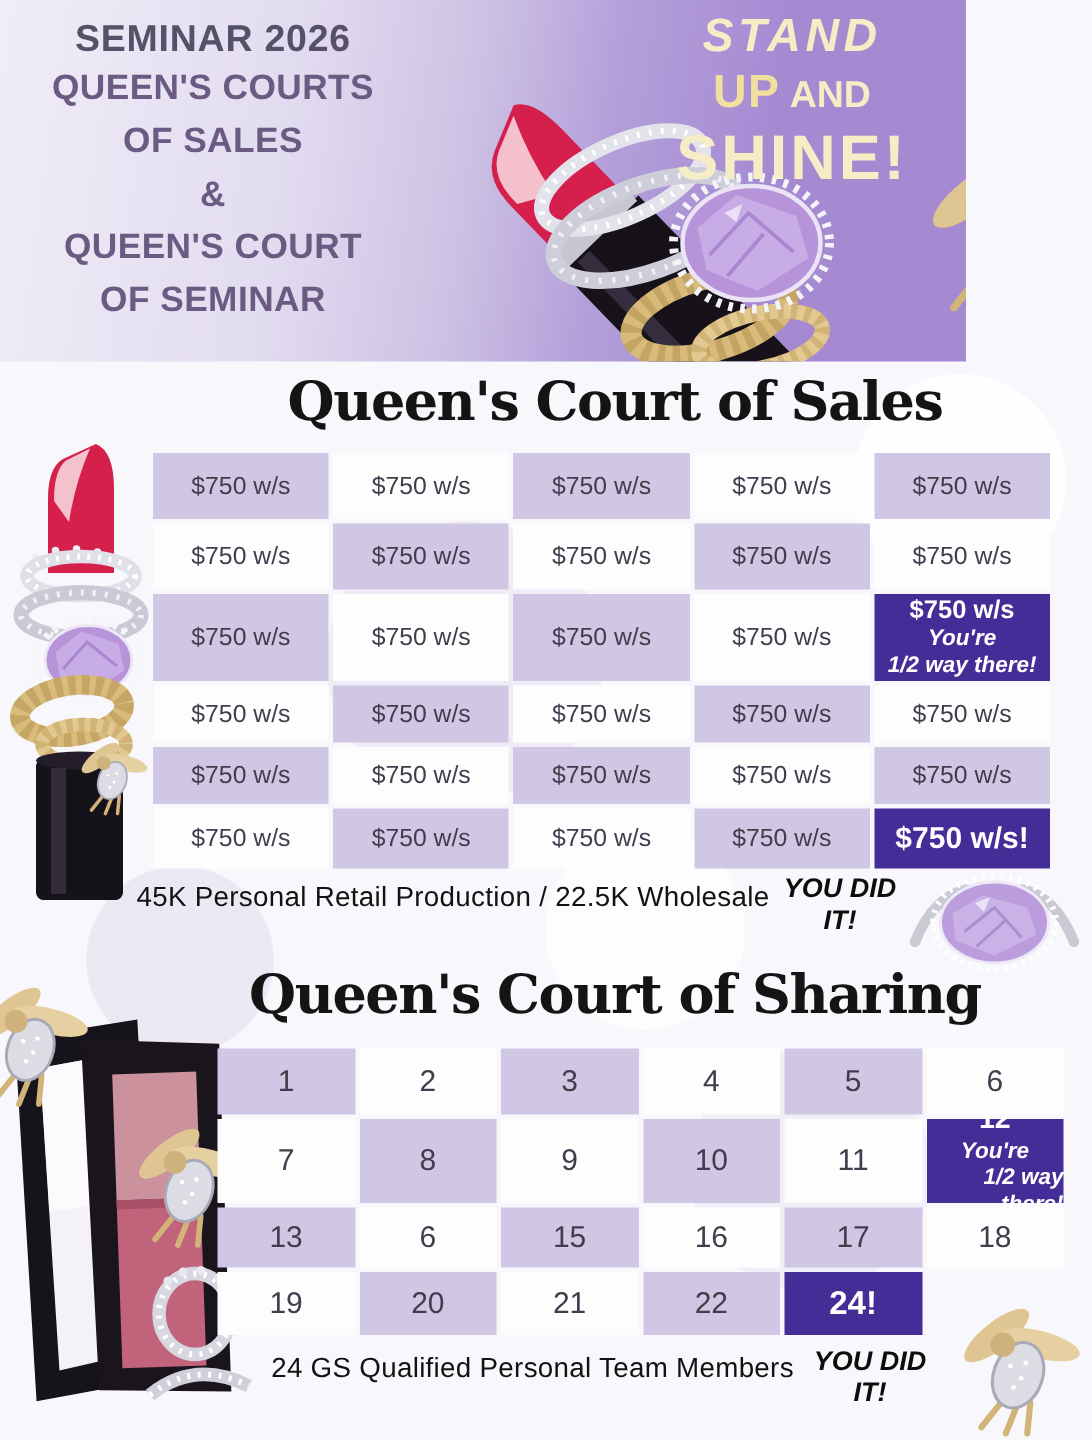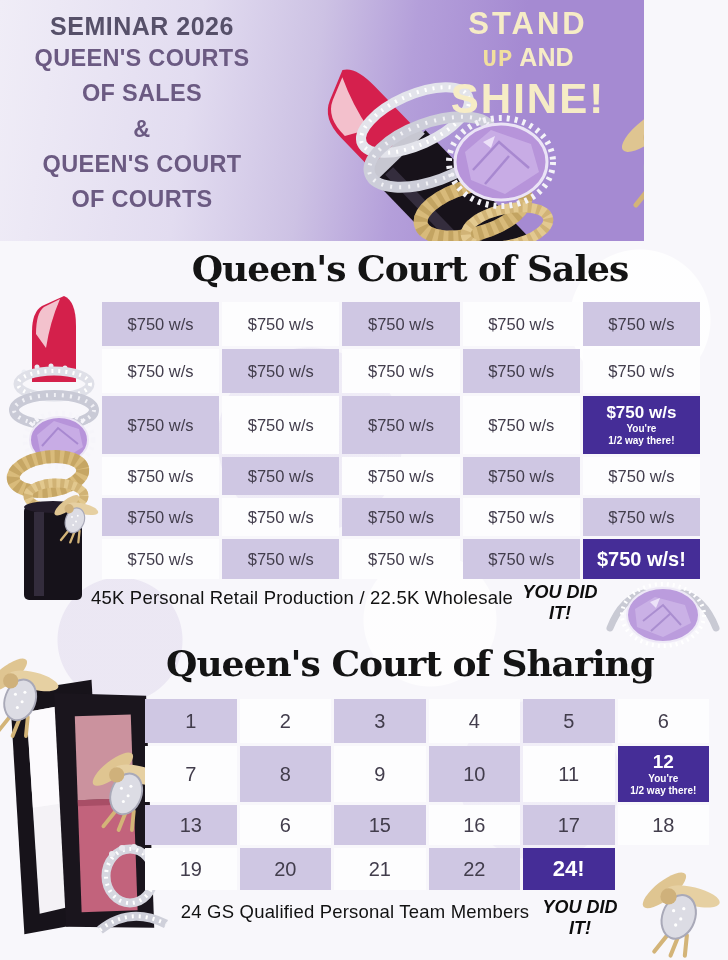--- a/index.html
+++ b/index.html
@@ -17,23 +17,23 @@
   
   .header{
     position:absolute;left:0;top:0;width:644px;height:241px;overflow:hidden;
     background:linear-gradient(98deg,#f0edf7 0%,#e2dcf0 30%,#cdc2e4 48%,#b49fda 62%,var(--header_purple,#a58ad2) 78%,var(--header_purple,#a58ad2) 100%);
   }
   .hdr-titles{position:absolute;left:6px;top:12px;width:272px;text-align:center;font-weight:bold;}
   .hdr-seminar{font-size:25px;letter-spacing:.5px;color:var(--heading_text,#565069);}
   .hdr-line{font-size:23.5px;line-height:1.5;color:var(--subheading_text,#6b5a82);letter-spacing:.3px;}
   .hdr-art{position:absolute;left:233px;top:10px;width:497px;height:231px;}
   .slogan{position:absolute;right:10px;top:6px;width:212px;text-align:center;color:var(--cream_text,#f6ecc6);font-weight:bold;z-index:2;}
-  .sl1{font-size:31px;letter-spacing:3px;}
+  .sl1{font-size:31px;letter-spacing:3px;font-style:italic;}
   .sl2{font-size:25px;margin-top:1px;}
-  .sl2 .up{font-size:24px;color:#f1df9e;letter-spacing:1px;font-family:Liberation Mono, monospace;}
+  .sl2 .up{font-size:31px;color:#f1df9e;letter-spacing:1px;}
   .sl3{font-size:42px;letter-spacing:2px;margin-top:2px;}
   
   .script-title{
     position:absolute;left:120px;width:580px;margin:0;text-align:center;
     font-family:"DejaVu Serif",serif;font-weight:bold;
     font-size:36px;color:#141414;letter-spacing:-1px;
   }
   .t1{top:247px;}
   .t2{top:642px;}
   
@@ -42,21 +42,21 @@
   .grid.share{left:145px;top:699px;width:564px;grid-template-columns:repeat(6,1fr);grid-template-rows:44px 56px 40px 42px;}
   .cell{display:flex;flex-direction:column;align-items:center;justify-content:center;font-size:16.5px;color:var(--cell_text,#423d4c);text-align:center;}
   .grid.share .cell{font-size:20px;}
   .cell.light{background:var(--cell_lavender,#cfc7e3);}
   .cell.white{background:var(--cell_white,#fdfdfe);}
   .cell.dark{background:var(--milestone_purple,#452d97);color:#fff;font-weight:bold;}
   .cell.dark.final{font-size:20px;}
   .grid.share .cell.dark.final{font-size:22px;}
   .c-main{font-weight:bold;font-size:17px;line-height:1.18;}
   .grid.share .c-main{font-size:19px;}
-  .c-sub{font-weight:bold;font-size:10px;line-height:1.18;}
+  .c-sub{font-weight:bold;font-style:italic;font-size:15px;line-height:1.18;text-align:right;}
   
   .caption{position:absolute;text-align:center;font-size:18.5px;color:#121212;letter-spacing:.2px;z-index:2;}
   .cap1{left:84px;top:587px;width:436px;}
   .cap2{left:165px;top:901px;width:380px;}
   .youdid{position:absolute;text-align:center;font-size:18px;font-weight:bold;font-style:italic;color:#0d0d0d;line-height:1.15;z-index:3;}
   .yd1{left:504px;top:582px;width:112px;}
   .yd2{left:524px;top:897px;width:112px;}
   
   .art{position:absolute;z-index:1;}
   .lipstick-side{left:4px;top:288px;width:100px;height:330px;}
@@ -90,21 +90,21 @@
     </defs>
   </svg>
 
   <div class="header">
     <div class="hdr-titles">
       <div class="hdr-seminar">SEMINAR 2026</div>
       <div class="hdr-line">QUEEN'S COURTS</div>
       <div class="hdr-line">OF SALES</div>
       <div class="hdr-line">&amp;</div>
       <div class="hdr-line">QUEEN'S COURT</div>
-      <div class="hdr-line">OF COURTS</div>
+      <div class="hdr-line">OF SEMINAR</div>
     </div>
 
     <svg class="hdr-art" viewBox="0 0 497 231">
 
       <g transform="translate(150,128) rotate(-44)">
         <rect x="-36" y="24" width="72" height="150" fill="#17121a"></rect>
         <rect x="-24" y="28" width="11" height="140" fill="#342d3d"></rect>
         <rect x="-33" y="10" width="66" height="16" fill="#c7c7d1"></rect>
         <path d="M-30,12 L-30,-30 Q-30,-56 -12,-64 L18,-77 Q30,-71 30,-43 L30,12 Z" fill="#d5204d"></path>
         <path d="M-26,-28 Q-27,-54 -10,-62 L13,-72 Q1,-45 -4,-16 Z" fill="#f3c0cc"></path>

